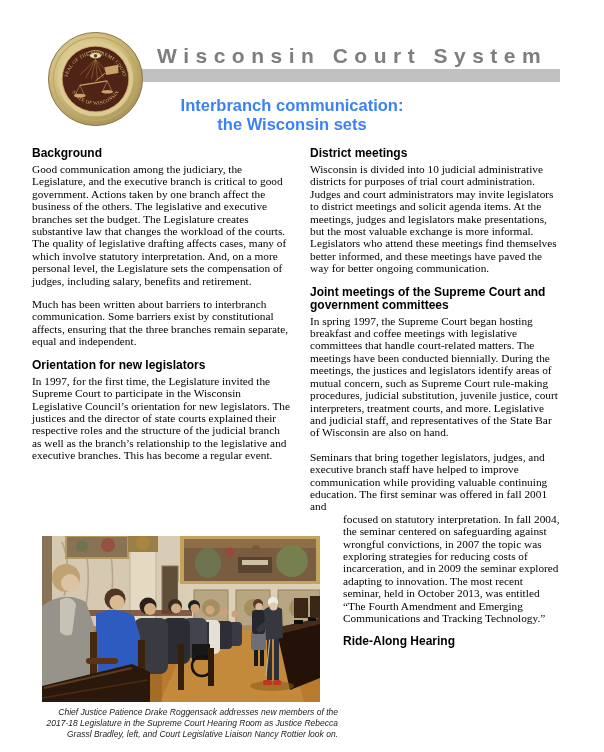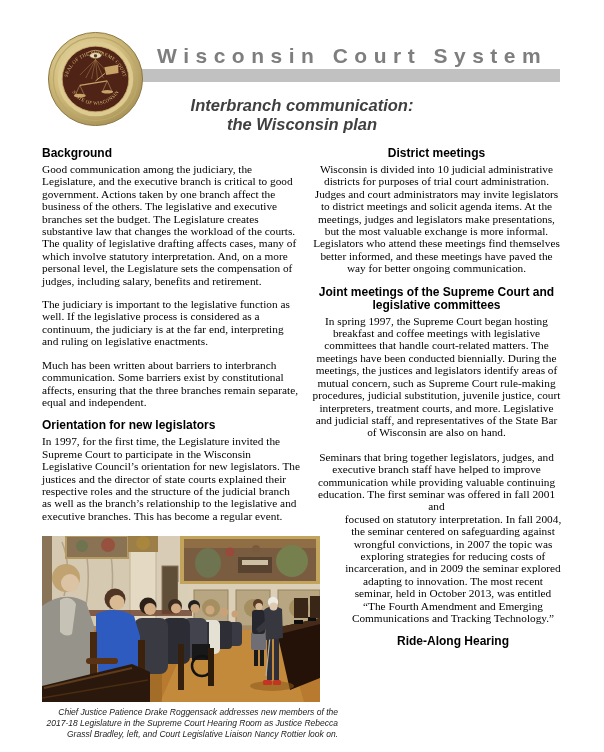--- a/index.html
+++ b/index.html
@@ -10,29 +10,29 @@
 
   
   .masthead {
     position:absolute; left:157px; top:44px;
     font-family:"Liberation Sans", sans-serif; font-weight:bold;
     font-size:21px; letter-spacing:6.5px; color:#7e7e7e; white-space:nowrap;
   }
   .gray-bar { position:absolute; left:103px; top:69px; width:457px; height:13px; background:#c1c1c1; }
   .seal { position:absolute; left:46px; top:30px; width:99px; height:98px; z-index:2; }
   .doc-title {
-    position:absolute; left:14px; top:96px; width:576px; text-align:center;
+    position:absolute; left:4px; top:96px; width:576px; text-align:center;
     font-family:"Liberation Sans", sans-serif; font-weight:bold;
-    font-size:16.5px; line-height:19px; color:#404040;font-style:italic;
+    font-size:16.5px; line-height:19px; color:#3b82f6;
   }
 
   
   .col { position:absolute; top:147px; }
-  .col-left  { left:42px;  width:258px; }
-  .col-right { left:310px; width:253px; height:605px;text-align:center; }
+  .col-left  { left:32px;  width:258px; }
+  .col-right { left:310px; width:253px; height:605px; }
 
   h3.sec {
     font-family:"Liberation Sans", sans-serif; font-size:12px; line-height:13px;
     font-weight:bold; margin:0 0 3px 0; color:#000;
   }
   p.body {
     font-size:11.3px; line-height:12.4px; margin:0 0 11px 0; color:#000;
   }
   p.body.tight { margin-bottom:0;margin-top:12px; }
   .indent-group { margin-left:33px; }
@@ -98,36 +98,35 @@
     <text font-family="Liberation Serif, serif" font-size="5" letter-spacing="0.25" fill="#d8b878">
       <textPath href="#sealTopArc" startOffset="50%" text-anchor="middle">SEAL OF THE SUPREME COURT</textPath>
     </text>
     <text font-family="Liberation Serif, serif" font-size="5" letter-spacing="0.3" fill="#d8b878">
       <textPath href="#sealBottomArc" startOffset="50%" text-anchor="middle">STATE OF WISCONSIN</textPath>
     </text>
   </svg>
 
   <div class="doc-title">
     <div>Interbranch communication:</div>
-    <div>the Wisconsin plan</div>
+    <div>the Wisconsin sets</div>
   </div>
 
   <div class="col col-left">
     <h3 class="sec">Background</h3>
     <p class="body">Good communication among the judiciary, the Legislature, and the executive branch is critical to good government. Actions taken by one branch affect the business of the others. The legislative and executive branches set the budget. The Legislature creates substantive law that changes the workload of the courts. The quality of legislative drafting affects cases, many of which involve statutory interpretation. And, on a more personal level, the Legislature sets the compensation of judges, including salary, benefits and retirement.</p>
-    <p class="body">The judiciary is important to the legislative function as well. If the legislative process is considered as a continuum, the judiciary is at the far end, interpreting and ruling on legislative enactments.</p>
     <p class="body">Much has been written about barriers to interbranch communication. Some barriers exist by constitutional affects, ensuring that the three branches remain separate, equal and independent.</p>
     <h3 class="sec">Orientation for new legislators</h3>
     <p class="body">In 1997, for the first time, the Legislature invited the Supreme Court to participate in the Wisconsin Legislative Council’s orientation for new legislators. The justices and the director of state courts explained their respective roles and the structure of the judicial branch as well as the branch’s relationship to the legislative and executive branches. This has become a regular event.</p>
   </div>
 
   <div class="col col-right">
     <h3 class="sec">District meetings</h3>
     <p class="body">Wisconsin is divided into 10 judicial administrative districts for purposes of trial court administration. Judges and court administrators may invite legislators to district meetings and solicit agenda items. At the meetings, judges and legislators make presentations, but the most valuable exchange is more informal. Legislators who attend these meetings find themselves better informed, and these meetings have paved the way for better ongoing communication.</p>
-    <h3 class="sec">Joint meetings of the Supreme Court and legislative committees</h3>
+    <h3 class="sec">Joint meetings of the Supreme Court and government committees</h3>
     <p class="body">In spring 1997, the Supreme Court began hosting breakfast and coffee meetings with legislative committees that handle court-related matters. The meetings have been conducted biennially. During the meetings, the justices and legislators identify areas of mutual concern, such as Supreme Court rule-making procedures, judicial substitution, juvenile justice, court interpreters, treatment courts, and more. Legislative and judicial staff, and representatives of the State Bar of Wisconsin are also on hand.</p>
     <p class="body tight">Seminars that bring together legislators, judges, and executive branch staff have helped to improve communication while providing valuable continuing education. The first seminar was offered in fall 2001 and</p>
     <div class="indent-group">
       <p class="body">focused on statutory interpretation.  In fall 2004, the seminar centered on safeguarding against wrongful convictions, in 2007 the topic was exploring strategies for reducing costs of incarceration, and in 2009 the seminar explored adapting to innovation. The most recent seminar, held in October 2013, was entitled “The Fourth Amendment and Emerging Communications and Tracking Technology.”</p>
       <h3 class="sec">Ride-Along Hearing</h3>
     </div>
   </div>
 
   <div class="photo-block">
     <svg class="photo" viewBox="0 0 278 166" preserveAspectRatio="none">

